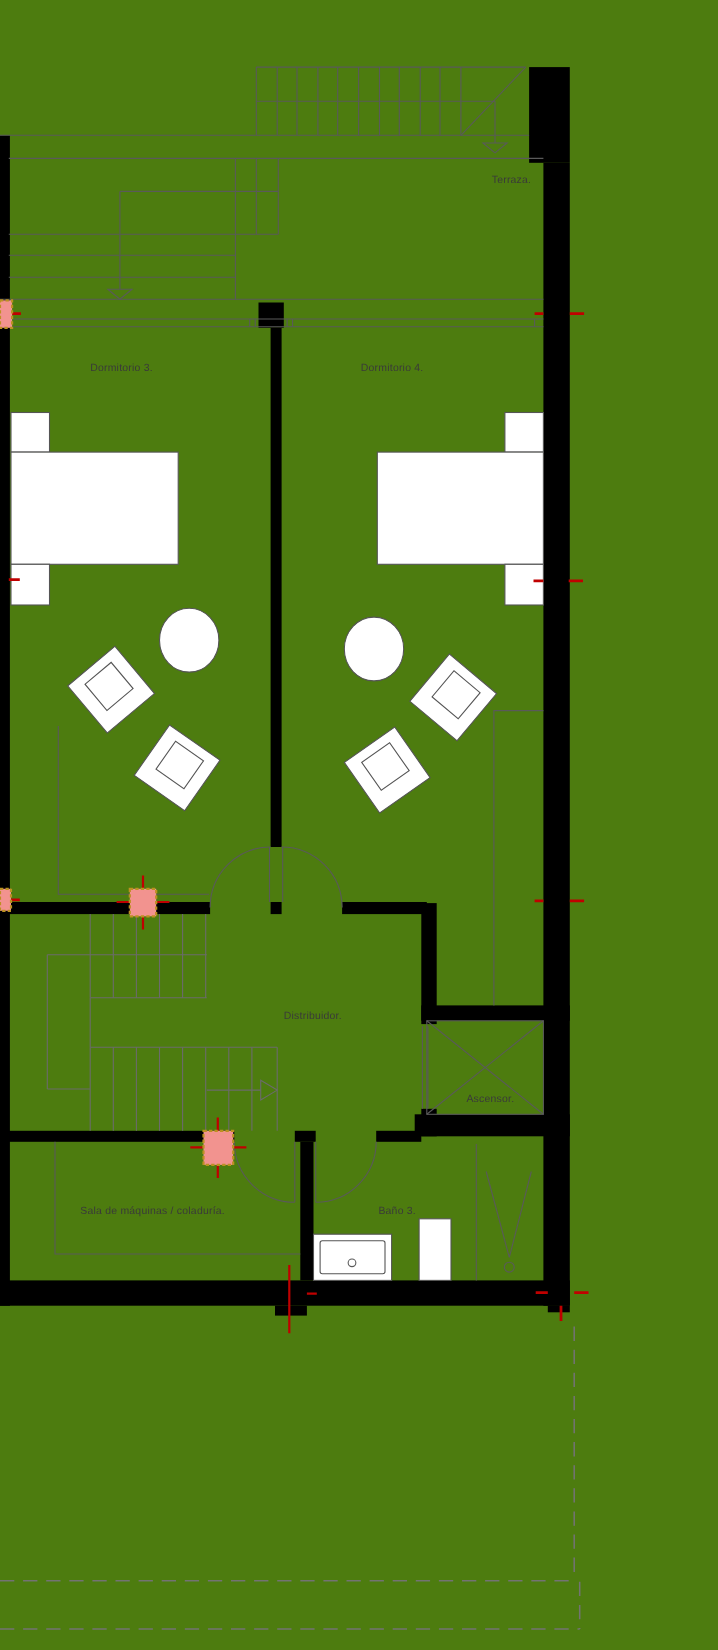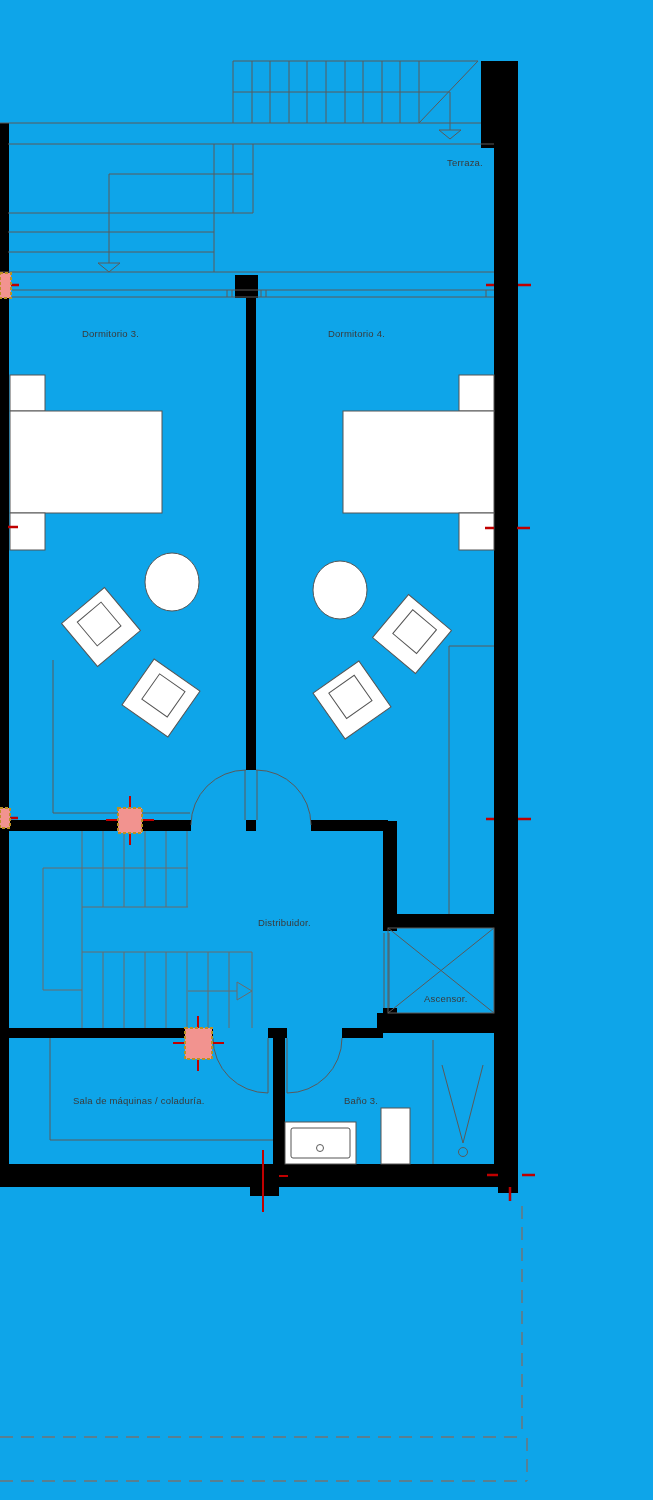--- a/index.html
+++ b/index.html
@@ -1,16 +1,16 @@
 <!DOCTYPE html>
 <html><head>
 <meta charset="utf-8">
 <style>
   html,body{margin:0;padding:0;background:#ffffff;}
-  #canvas{position:relative;width:653px;height:1500px;background:#0ea5e9;overflow:hidden;
+  #canvas{position:relative;width:653px;height:1500px;background:#4d7c0f;overflow:hidden;
           font-family:"Liberation Sans",sans-serif;}
   svg{display:block}
   .wall{fill:#000000;stroke:none}
   .thin{stroke:#5a5a5a;stroke-width:1;fill:none}
   .thin2{stroke:#6b6b6b;stroke-width:1;fill:none}
   .furn{stroke:#555555;stroke-width:1;fill:#ffffff}
   .red{stroke:#c00000;stroke-width:2.5;fill:none}
   .redthin{stroke:#c00000;stroke-width:2;fill:none}
   .marker{fill:#f2938f;stroke:#bc9022;stroke-width:2;stroke-dasharray:3 2}
   .dashed{stroke:#737373;stroke-width:1.4;fill:none;stroke-dasharray:13 8}

